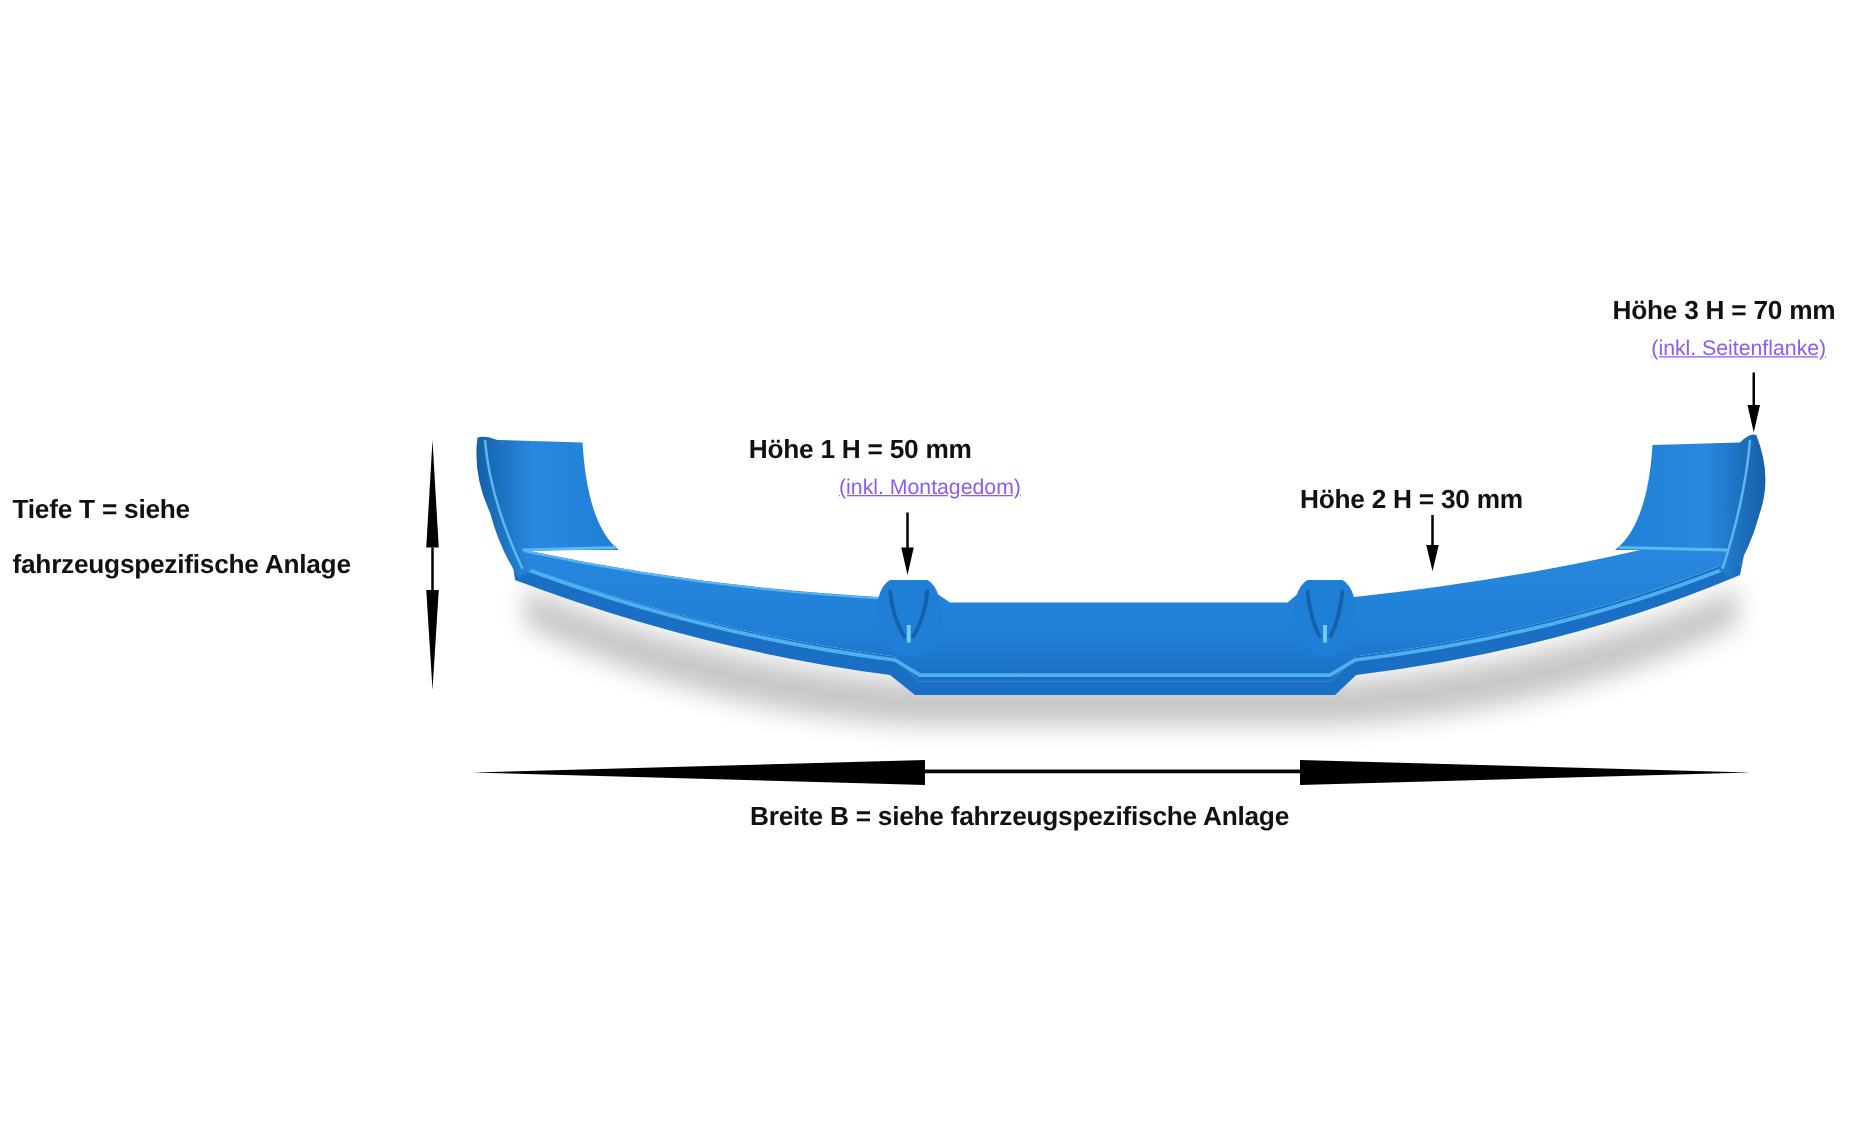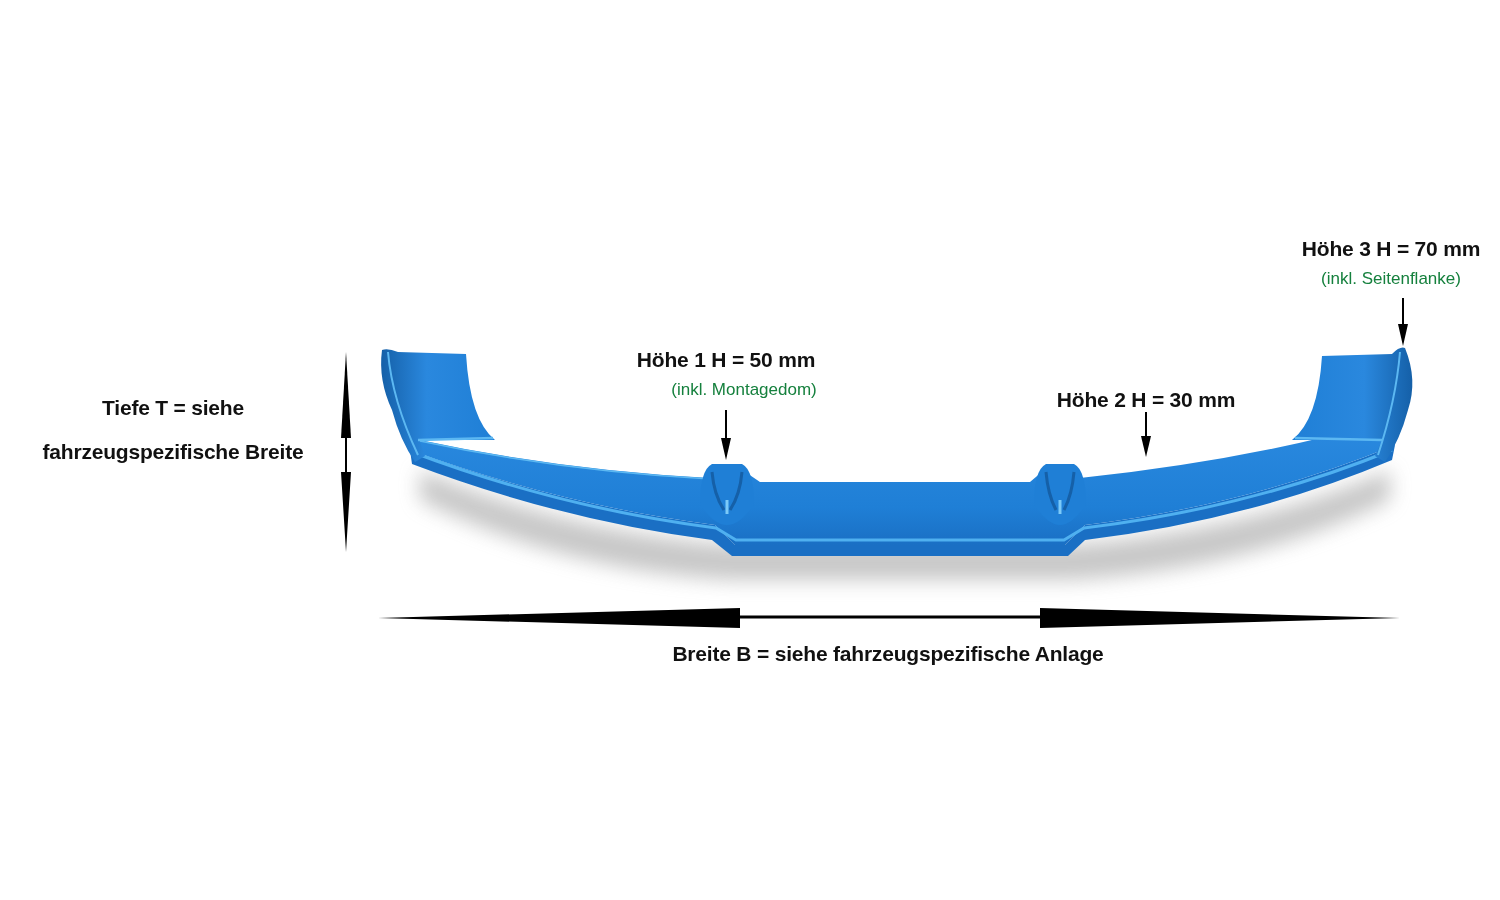--- a/index.html
+++ b/index.html
@@ -1,19 +1,19 @@
 <!DOCTYPE html>
 <html><head>
   <meta charset="utf-8">
   <style>
     html, body { margin: 0; padding: 0; background: #ffffff; }
     body { width: 1500px; height: 900px; position: relative; overflow: hidden;
            font-family: "Liberation Sans", "DejaVu Sans", sans-serif; color: #111; }
-    .label { position: absolute; font-weight: bold; font-size: 21px; text-align: center; white-space: nowrap; letter-spacing: -0.2px; }
-    .sub { position: absolute; font-size: 17px; color: #15803d; text-align: center; white-space: nowrap; }
+    .label { position: absolute; font-weight: bold; font-size: 21px; text-align: left; white-space: nowrap; letter-spacing: -0.2px; }
+    .sub { position: absolute; font-size: 17px; color: #8b5cf6; text-align: center; white-space: nowrap; text-decoration: underline; }
     svg.art { position: absolute; left: 0; top: 0; }
   </style>
 </head>
 <body>
 
 <svg class="art" width="1500" height="900" viewBox="0 0 1500 900" xmlns="http://www.w3.org/2000/svg">
   <defs>
     <linearGradient id="bodyGrad" x1="0" y1="0" x2="0" y2="1">
       <stop offset="0" stop-color="#2b8ae0"></stop>
       <stop offset="0.7" stop-color="#1f7fd6"></stop>
@@ -93,21 +93,21 @@
   </g>
   <g>
     <line x1="1403" y1="298" x2="1403" y2="326" stroke="#000" stroke-width="2"></line>
     <polygon points="1398,324 1408,324 1403,346" fill="#000"></polygon>
   </g>
 </svg>
 
 <div class="label" style="left:1290px; top:237px; width:202px;">Höhe 3 H = 70 mm</div>
 <div class="sub" style="left:1290px; top:269px; width:202px;">(inkl. Seitenflanke)</div>
 
-<div class="label" style="left:620px; top:348px; width:212px;">Höhe 1 H = 50 mm</div>
+<div class="label" style="left:599px; top:348px; width:212px;">Höhe 1 H = 50 mm</div>
 <div class="sub" style="left:638px; top:380px; width:212px;">(inkl. Montagedom)</div>
 
 <div class="label" style="left:1040px; top:388px; width:212px;">Höhe 2 H = 30 mm</div>
 
 <div class="label" style="left:10px; top:396px; width:326px;">Tiefe T = siehe</div>
-<div class="label" style="left:10px; top:440px; width:326px;">fahrzeugspezifische Breite</div>
+<div class="label" style="left:10px; top:440px; width:326px;">fahrzeugspezifische Anlage</div>
 
 <div class="label" style="left:600px; top:642px; width:576px; font-size:21px;">Breite B = siehe fahrzeugspezifische Anlage</div>
 
 </body></html>

